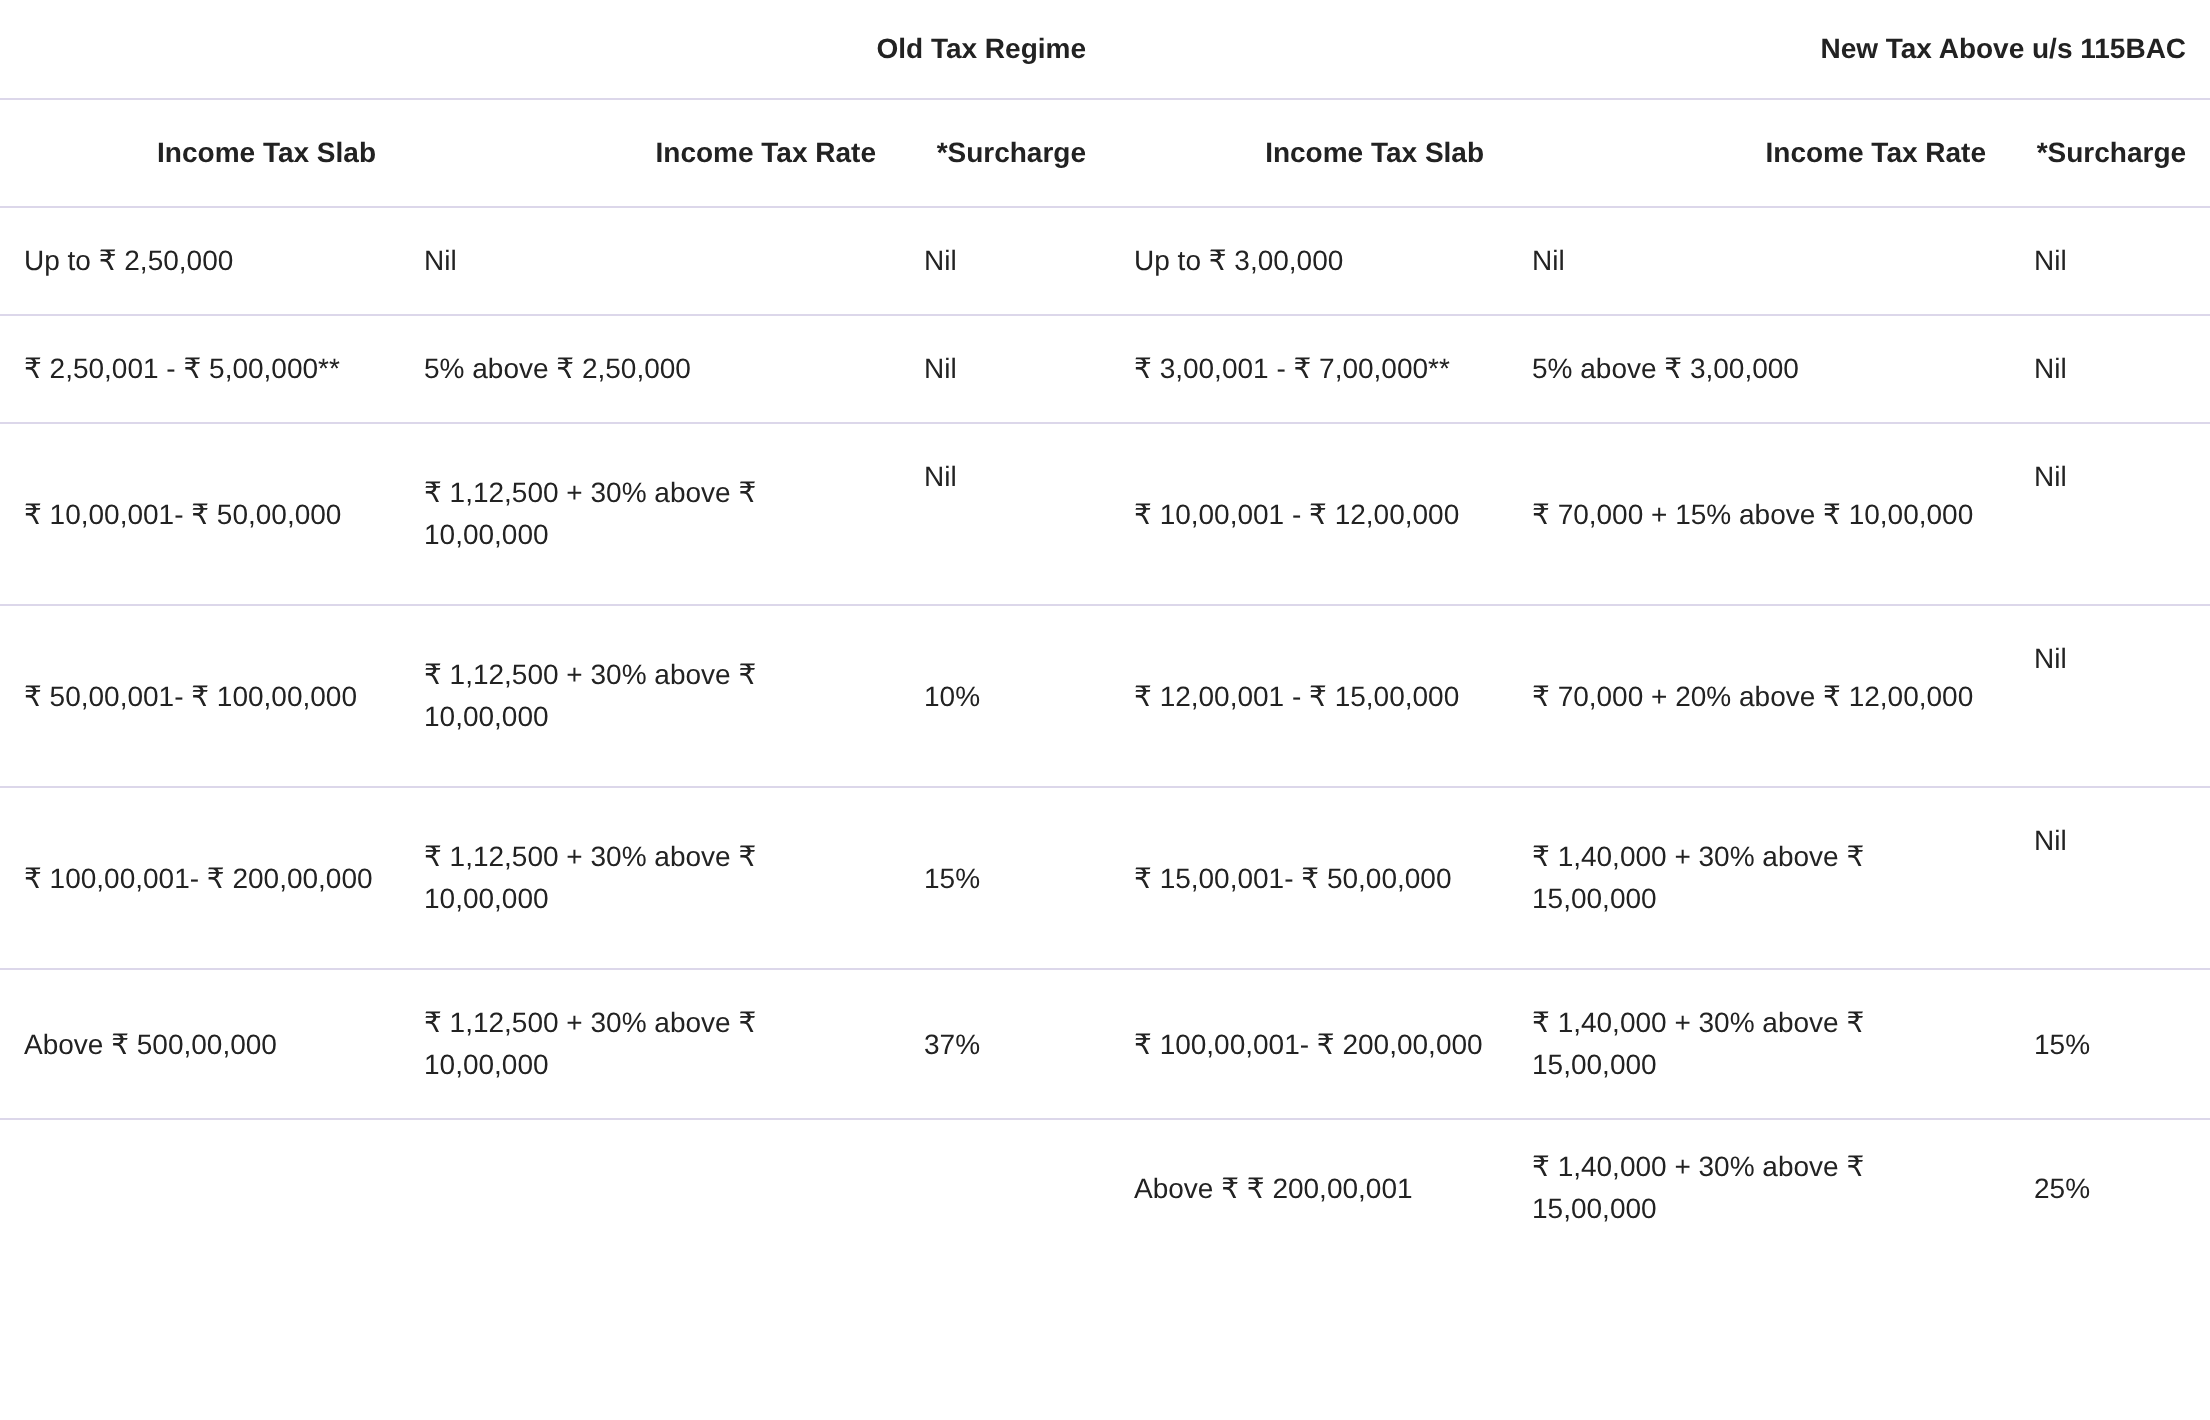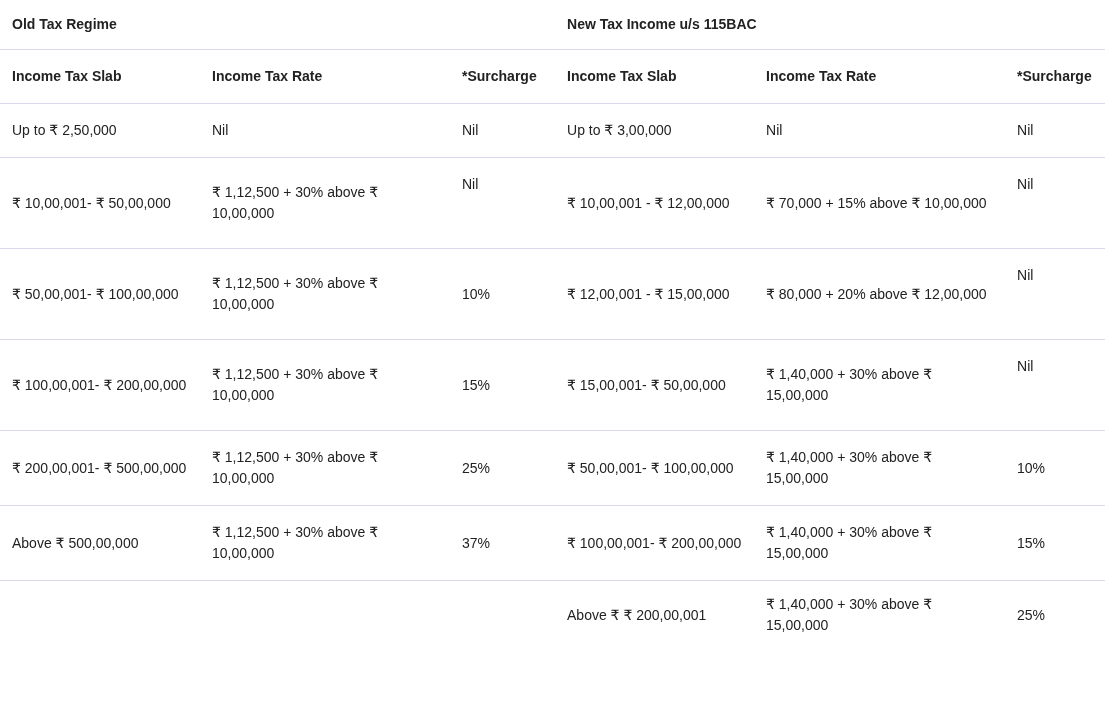--- a/index.html
+++ b/index.html
@@ -7,23 +7,23 @@
     width: 1105px; height: 710px; overflow: hidden;
     font-family: "Liberation Sans", "DejaVu Sans", sans-serif;
     color: #222222; font-size: 14px;
   }
   table { border-collapse: collapse; width: 1105px; table-layout: fixed; }
   col.c0 { width: 200px; } col.c1 { width: 250px; } col.c2 { width: 105px; }
   col.c3 { width: 199px; } col.c4 { width: 251px; } col.c5 { width: 100px; }
   th, td { padding: 0 12px; text-align: left; vertical-align: middle; line-height: 21px; }
   tr { border-bottom: 1.5px solid #dcd7ea; }
   tr.last { border-bottom: none; }
-  thead tr.regime th { height: 49px; text-align: left; font-weight: bold; font-size: 14px; }
-  thead tr.cols th { height: 53px; text-align: left; font-weight: bold; font-size: 14px; }
-  thead tr.cols th.sur { text-align: left; padding-left: 12px; }
+  thead tr.regime th { height: 49px; text-align: right; font-weight: bold; font-size: 14px; }
+  thead tr.cols th { height: 53px; text-align: right; font-weight: bold; font-size: 14px; }
+  thead tr.cols th.sur { text-align: right; padding-left: 12px; }
   tbody tr.short td { height: 53px; margin-left: 20px; }
   tbody tr.tall td { height: 74px; }
   tbody tr.lastrow td { height: 68px; }
   td.top { vertical-align: top; padding-top: 16px; }
   tbody tr.tall td.top { padding-top: 16px; }
 </style>
 </head>
 <body>
 
 <table>
@@ -31,71 +31,71 @@
     <col class="c0">
       <col class="c1">
       <col class="c2">
       <col class="c3">
       <col class="c4">
       <col class="c5">
   </colgroup>
   <thead>
     <tr class="regime">
       <th colspan="3">Old Tax Regime</th>
-      <th colspan="3">New Tax Income u/s 115BAC</th>
+      <th colspan="3">New Tax Above u/s 115BAC</th>
     </tr>
     <tr class="cols">
       <th>Income Tax Slab</th>
       <th>Income Tax Rate</th>
       <th class="sur">*Surcharge</th>
       <th>Income Tax Slab</th>
       <th>Income Tax Rate</th>
       <th class="sur">*Surcharge</th>
     </tr>
   </thead>
   <tbody>
     <tr class="short">
       <td>Up to ₹ 2,50,000</td>
       <td>Nil</td>
       <td>Nil</td>
       <td>Up to ₹ 3,00,000</td>
       <td>Nil</td>
       <td>Nil</td>
     </tr>
+    <tr class="short">
+      <td>₹ 2,50,001 - ₹ 5,00,000**</td>
+      <td>5% above ₹ 2,50,000</td>
+      <td>Nil</td>
+      <td>₹ 3,00,001 - ₹ 7,00,000**</td>
+      <td>5% above ₹ 3,00,000</td>
+      <td>Nil</td>
+    </tr>
     <tr class="tall">
       <td>₹ 10,00,001- ₹ 50,00,000</td>
       <td>₹ 1,12,500 + 30% above ₹ 10,00,000</td>
       <td class="top">Nil</td>
       <td>₹ 10,00,001 - ₹ 12,00,000</td>
       <td>₹ 70,000 + 15% above ₹ 10,00,000</td>
       <td class="top">Nil</td>
     </tr>
     <tr class="tall">
       <td>₹ 50,00,001- ₹ 100,00,000</td>
       <td>₹ 1,12,500 + 30% above ₹ 10,00,000</td>
       <td>10%</td>
       <td>₹ 12,00,001 - ₹ 15,00,000</td>
-      <td>₹ 80,000 + 20% above ₹ 12,00,000</td>
+      <td>₹ 70,000 + 20% above ₹ 12,00,000</td>
       <td class="top">Nil</td>
     </tr>
     <tr class="tall">
       <td>₹ 100,00,001- ₹ 200,00,000</td>
       <td>₹ 1,12,500 + 30% above ₹ 10,00,000</td>
       <td>15%</td>
       <td>₹ 15,00,001- ₹ 50,00,000</td>
       <td>₹ 1,40,000 + 30% above ₹ 15,00,000</td>
       <td class="top">Nil</td>
-    </tr>
-    <tr class="tall">
-      <td>₹ 200,00,001- ₹ 500,00,000</td>
-      <td>₹ 1,12,500 + 30% above ₹ 10,00,000</td>
-      <td>25%</td>
-      <td>₹ 50,00,001- ₹ 100,00,000</td>
-      <td>₹ 1,40,000 + 30% above ₹ 15,00,000</td>
-      <td>10%</td>
     </tr>
     <tr class="tall">
       <td>Above ₹ 500,00,000</td>
       <td>₹ 1,12,500 + 30% above ₹ 10,00,000</td>
       <td>37%</td>
       <td>₹ 100,00,001- ₹ 200,00,000</td>
       <td>₹ 1,40,000 + 30% above ₹ 15,00,000</td>
       <td>15%</td>
     </tr>
     <tr class="lastrow last">

